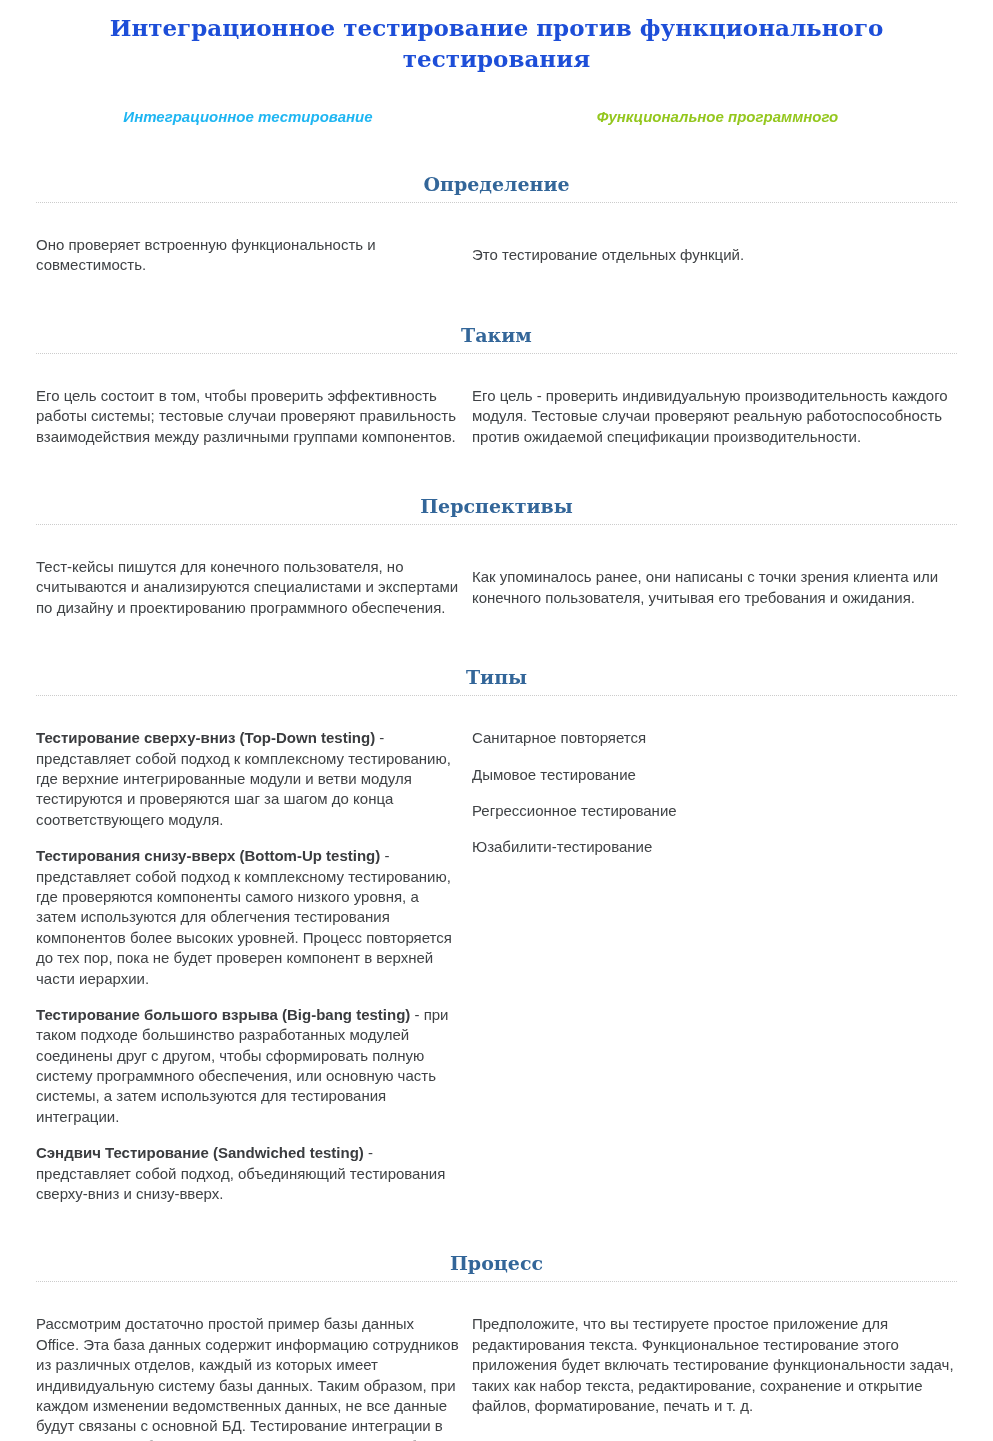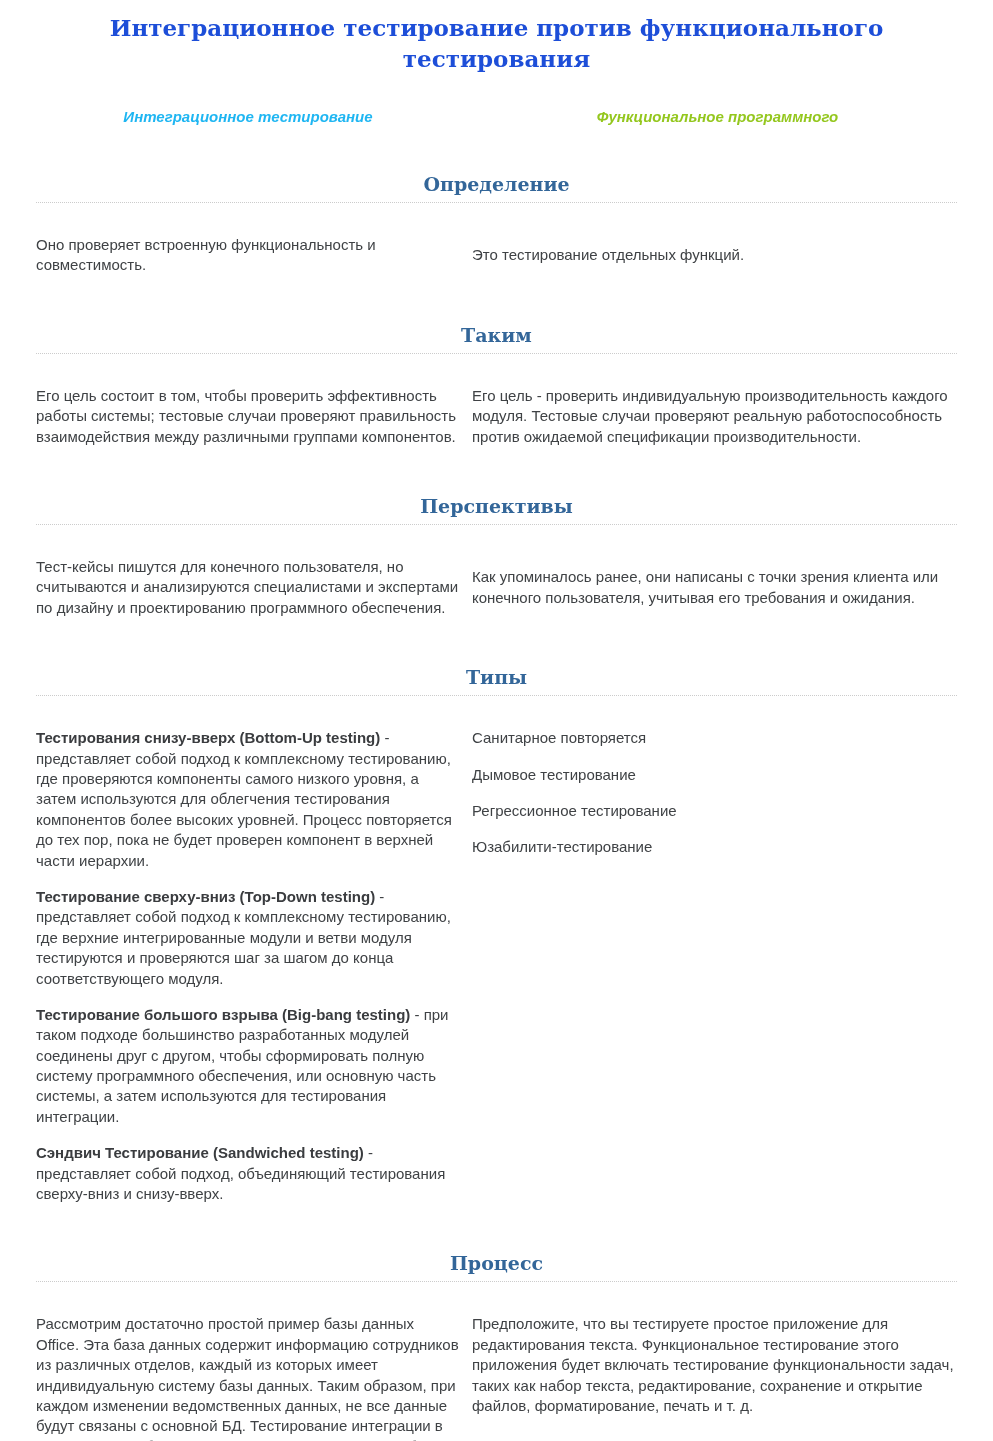--- a/index.html
+++ b/index.html
@@ -96,22 +96,22 @@
         <div class="cell">
           <p>Тест-кейсы пишутся для конечного пользователя, но считываются и анализируются специалистами и экспертами по дизайну и проектированию программного обеспечения.</p>
         </div>
         <div class="cell">
           <p>Как упоминалось ранее, они написаны с точки зрения клиента или конечного пользователя, учитывая его требования и ожидания.</p>
         </div>
       </div>
       <h2 class="section-heading">Типы</h2>
       <div class="row top">
         <div class="cell">
+          <p><b>Тестирование сверху-вниз (Top-Down testing)</b><span> - представляет собой подход к комплексному тестированию, где верхние интегрированные модули и ветви модуля тестируются и проверяются шаг за шагом до конца соответствующего модуля.</span></p>
           <p><b>Тестирования снизу-вверх (Bottom-Up testing)</b><span> - представляет собой подход к комплексному тестированию, где проверяются компоненты самого низкого уровня, а затем используются для облегчения тестирования компонентов более высоких уровней. Процесс повторяется до тех пор, пока не будет проверен компонент в верхней части иерархии.</span></p>
-          <p><b>Тестирование сверху-вниз (Top-Down testing)</b><span> - представляет собой подход к комплексному тестированию, где верхние интегрированные модули и ветви модуля тестируются и проверяются шаг за шагом до конца соответствующего модуля.</span></p>
           <p><b>Тестирование большого взрыва (Big-bang testing)</b><span> - при таком подходе большинство разработанных модулей соединены друг с другом, чтобы сформировать полную систему программного обеспечения, или основную часть системы, а затем используются для тестирования интеграции.</span></p>
           <p><b>Сэндвич Тестирование (Sandwiched testing)</b><span> - представляет собой подход, объединяющий тестирования сверху-вниз и снизу-вверх.</span></p>
         </div>
         <div class="cell">
           <p>Санитарное повторяется</p>
           <p>Дымовое тестирование</p>
           <p>Регрессионное тестирование</p>
           <p>Юзабилити-тестирование</p>
         </div>
       </div>

